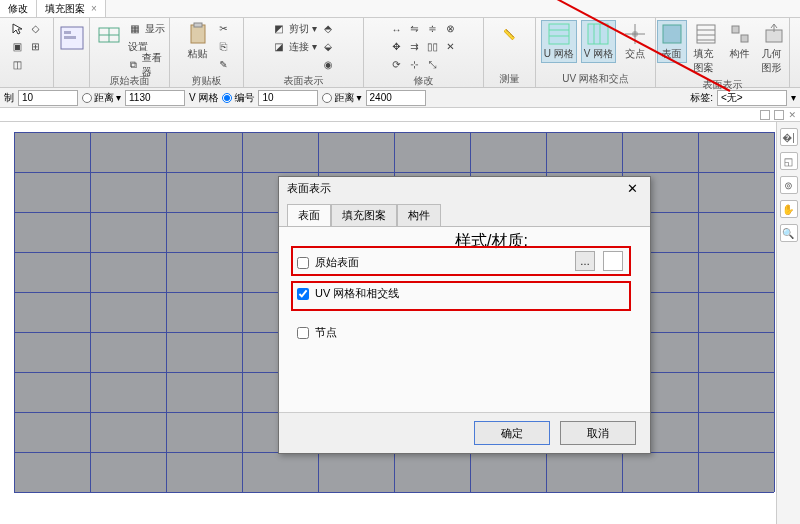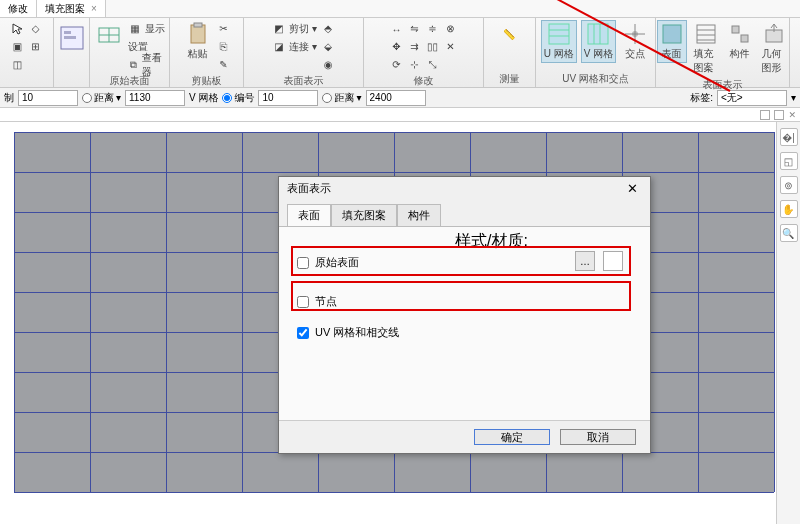--- a/index.html
+++ b/index.html
@@ -70,21 +70,21 @@
 .sec { display: flex; align-items: center; margin-bottom: 10px; gap: 6px; }
 .sec input[type=checkbox] { width: 12px; height: 12px; }
 .field-lbl { position: absolute; left: 176px; top: 4px; font-size: 16px; }
 .mat-input { position: absolute; left: 172px; top: 24px; width: 120px; height: 20px; border: 1px solid #aaa; background: #fff; font-size: 10px; padding: 2px 4px; color: #888; }
 .mat-btn { position: absolute; left: 296px; top: 24px; width: 20px; height: 20px; border: 1px solid #aaa; background: #e8e8e8; font-size: 10px; cursor: pointer; display:flex;align-items:center;justify-content:center; }
 .mat-sw { position: absolute; left: 324px; top: 24px; width: 20px; height: 20px; border: 1px solid #aaa; background: #fff; cursor: pointer; }
 .redbox { position: absolute; border: 2px solid #d00; pointer-events: none; }
 .rb1 { left: 12px; top: 19px; width: 340px; height: 30px; }
 .rb2 { left: 12px; top: 54px; width: 340px; height: 30px; }
 .dlg-footer { display: flex; justify-content: flex-end; gap: 10px; padding: 8px 14px; border-top: 1px solid #ccc; background: #f0f0f0; }
-.dlg-btn { width: 76px; height: 16px; border: 1px solid #888; background: #e8e8e8; font-size: 11px; cursor: pointer; }
+.dlg-btn { width: 76px; height: 24px; border: 1px solid #888; background: #e8e8e8; font-size: 11px; cursor: pointer; }
 .dlg-btn.primary { border: 1px solid #4a7bd6; }
 
 
 svg { display:block; }
 </style>
 </head>
 <body>
 
 <div class="title-tabs">
   <div class="title-tab active">
@@ -443,30 +443,30 @@
   <div class="dlg-body">
     <span class="field-lbl">样式/材质:</span>
 
     <div class="sec" style="margin-top:18px">
       <input type="checkbox" style="">
       <span>原始表面</span>
     </div>
     <div class="mat-btn">…</div>
     <div class="mat-sw"></div>
 
+    <div class="sec" style="margin-top:16px">
+      <input type="checkbox" checked="" style="">
+      <span>UV 网格和相交线</span>
+    </div>
+
     <div class="sec" style="margin-top:24px">
       <input type="checkbox" style="">
       <span>节点</span>
     </div>
 
-    <div class="sec" style="margin-top:16px">
-      <input type="checkbox" checked="" style="">
-      <span>UV 网格和相交线</span>
-    </div>
-
     <div class="redbox rb1"></div>
     <div class="redbox rb2"></div>
   </div>
   <div class="dlg-footer">
     <button class="dlg-btn primary"><span>确定</span></button>
     <button class="dlg-btn"><span>取消</span></button>
   </div>
 </div>
 
 </body></html>

